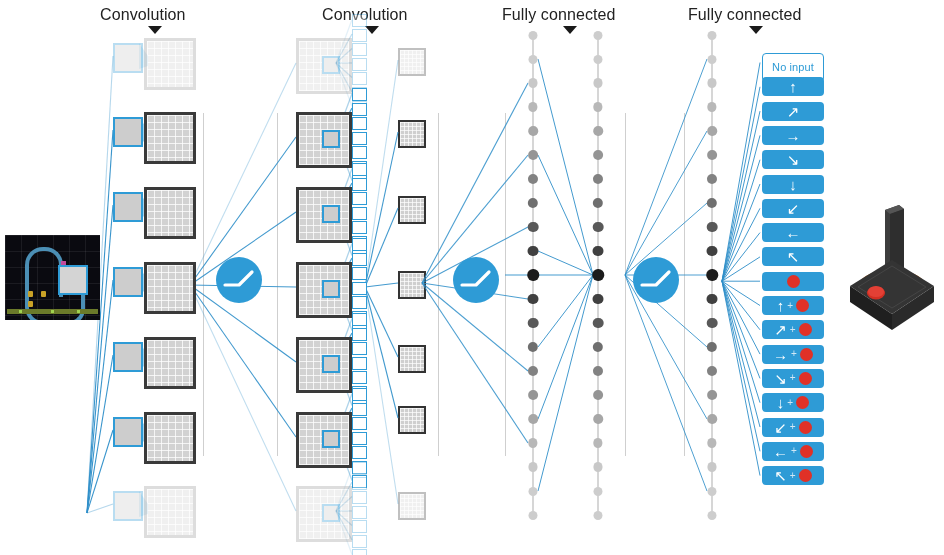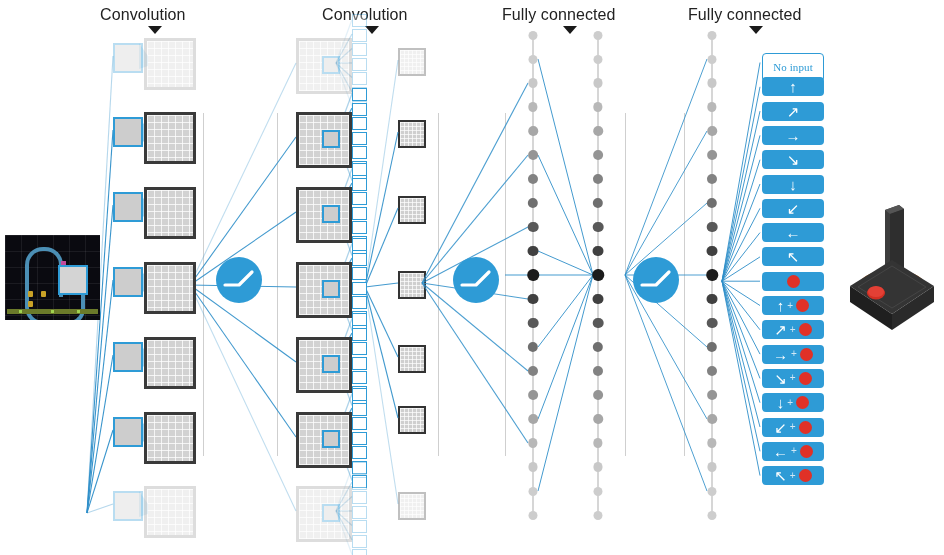--- a/index.html
+++ b/index.html
@@ -558,21 +558,21 @@
         </svg></div>
       <div class="relu" style="left: 453px; top: 257px; width: 46px; height: 46px;"><svg width="46" height="46" viewBox="0 0 46 46">
           <path d="M9 28 L23 28 L36 15" stroke="#ffffff" stroke-width="3.2" fill="none" stroke-linecap="round" stroke-linejoin="round"></path>
         </svg></div>
       <div class="relu" style="left: 633px; top: 257px; width: 46px; height: 46px;"><svg width="46" height="46" viewBox="0 0 46 46">
           <path d="M9 28 L23 28 L36 15" stroke="#ffffff" stroke-width="3.2" fill="none" stroke-linecap="round" stroke-linejoin="round"></path>
         </svg></div>
     </div>
 
   <div class="actions" id="actions-host" style="left: 0px; top: 0px; width: 944px; height: 555px;">
-      <div class="act-btn outline" title="No input" style="left: 762px; top: 53px; width: 62px; height: 29px; font-family: Liberation Serif, serif;">
+      <div class="act-btn outline" title="No input" style="left: 762px; top: 53px; width: 62px; height: 29px;">
         <span>No input</span>
       </div>
       <div class="act-btn" title="Up" style="left: 762px; top: 77.3px; width: 62px; height: 19px;">
         <span class="act-arrow">↑</span>
       </div>
       <div class="act-btn" title="Up-Right" style="left: 762px; top: 101.6px; width: 62px; height: 19px;">
         <span class="act-arrow">↗</span>
       </div>
       <div class="act-btn" title="Right" style="left: 762px; top: 125.9px; width: 62px; height: 19px;">
         <span class="act-arrow">→</span>

